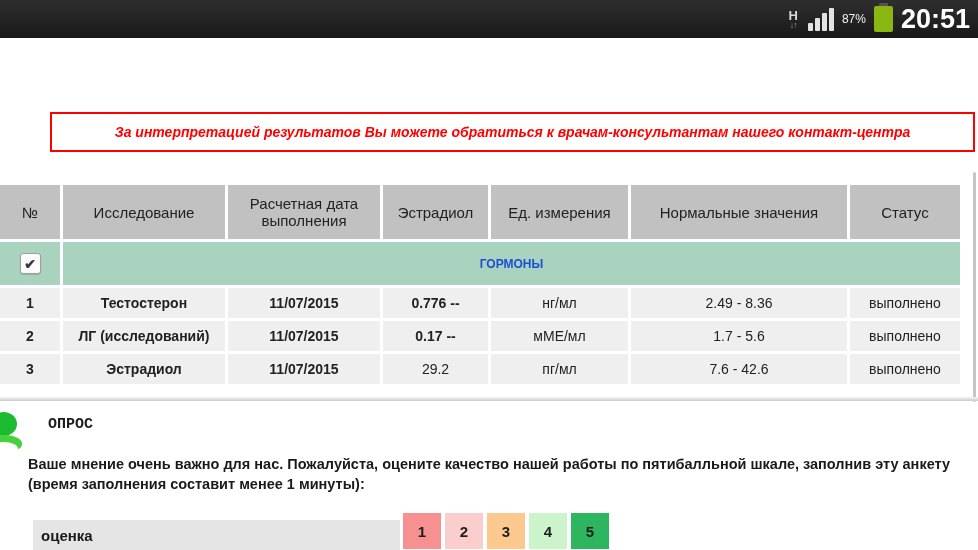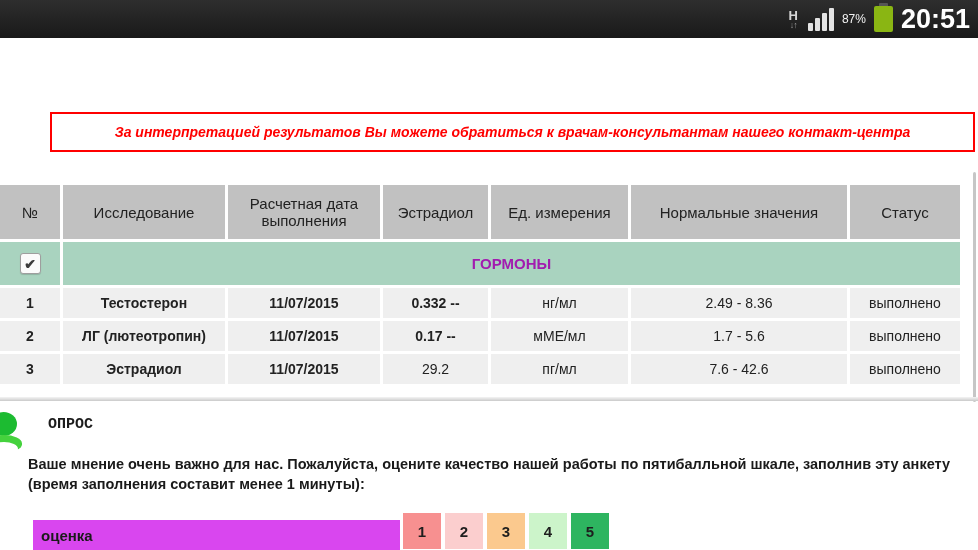--- a/index.html
+++ b/index.html
@@ -48,21 +48,21 @@
     position:absolute; left:-3px; top:182px;
     border-collapse:separate; border-spacing:3px; background:#fff;
     table-layout:fixed;
   }
   table.results th, table.results td { text-align:center; vertical-align:middle; }
   table.results th {
     background:#c1c1c1; height:54px; font-weight:normal;
     font-size:15px; color:#222; padding:0 6px;
   }
   tr.group-row td { background:#a9d3bf; height:43px; }
-  tr.group-row td.group-label { font-weight:bold; font-size:15px; color:#a21caf; }
+  tr.group-row td.group-label { font-weight:bold; font-size:12px; color:#1d4ed8; }
   .checkbox {
     display:inline-block; width:21px; height:21px; background:#fbfbfb;
     border:1px solid #9e9e9e; border-radius:3px; line-height:20px;
     font-size:14px; font-weight:bold; color:#3c3c3c; text-align:center;
     box-shadow:0 1px 1px rgba(0,0,0,.15);
   }
   tr.data-row td { background:#efefef; height:30px; font-size:14px; color:#222; }
   td.b { font-weight:bold; color:#1a1a1a; }
   .scrollbar {
     position:absolute; left:973px; top:172px; width:3px; height:230px;
@@ -81,21 +81,21 @@
     background:#45d23d; border-radius:50% 50% 45% 45%; }
   .survey-icon .body::after { content:""; position:absolute; left:4px; top:7px;
     width:28px; height:14px; background:#ffffff; border-radius:50%; }
   .survey-title { position:absolute; left:48px; top:416px; font-size:15px; font-weight:bold; color:#1c1c1c;font-family:Liberation Mono, monospace; }
   .survey-desc {
     position:absolute; left:28px; top:455px; width:952px;
     font-size:14.5px; font-weight:bold; line-height:19.5px; color:#1a1a1a;
   }
   .rating-bar {
     position:absolute; left:33px; top:520px; width:367px; height:30px;
-    background:#d946ef; display:flex; align-items:center; padding-left:8px;
+    background:#e5e5e5; display:flex; align-items:center; padding-left:8px;
     font-size:15px; font-weight:bold; color:#1a1a1a;
   }
   .ratings { position:absolute; left:403px; top:513px; display:flex; gap:4px; }
   .rating-btn {
     width:38px; height:36px; display:flex; align-items:center; justify-content:center;
     font-size:15px; font-weight:bold; color:#1e1e1e; cursor:pointer;
   }
 </style>
 </head>
 <body>
@@ -145,28 +145,28 @@
     <tr class="group-row">
       <td>
         <span class="checkbox">✔</span>
       </td>
       <td class="group-label" colspan="6">ГОРМОНЫ</td>
     </tr>
     <tr class="data-row">
       <td class="b">1</td>
       <td class="b">Тестостерон</td>
       <td class="b">11/07/2015</td>
-      <td class="b">0.332 --</td>
+      <td class="b">0.776 --</td>
       <td>нг/мл</td>
       <td>2.49 - 8.36</td>
       <td>выполнено</td>
     </tr>
     <tr class="data-row">
       <td class="b">2</td>
-      <td class="b">ЛГ (лютеотропин)</td>
+      <td class="b">ЛГ (исследований)</td>
       <td class="b">11/07/2015</td>
       <td class="b">0.17 --</td>
       <td>мМЕ/мл</td>
       <td>1.7 - 5.6</td>
       <td>выполнено</td>
     </tr>
     <tr class="data-row">
       <td class="b">3</td>
       <td class="b">Эстрадиол</td>
       <td class="b">11/07/2015</td>

